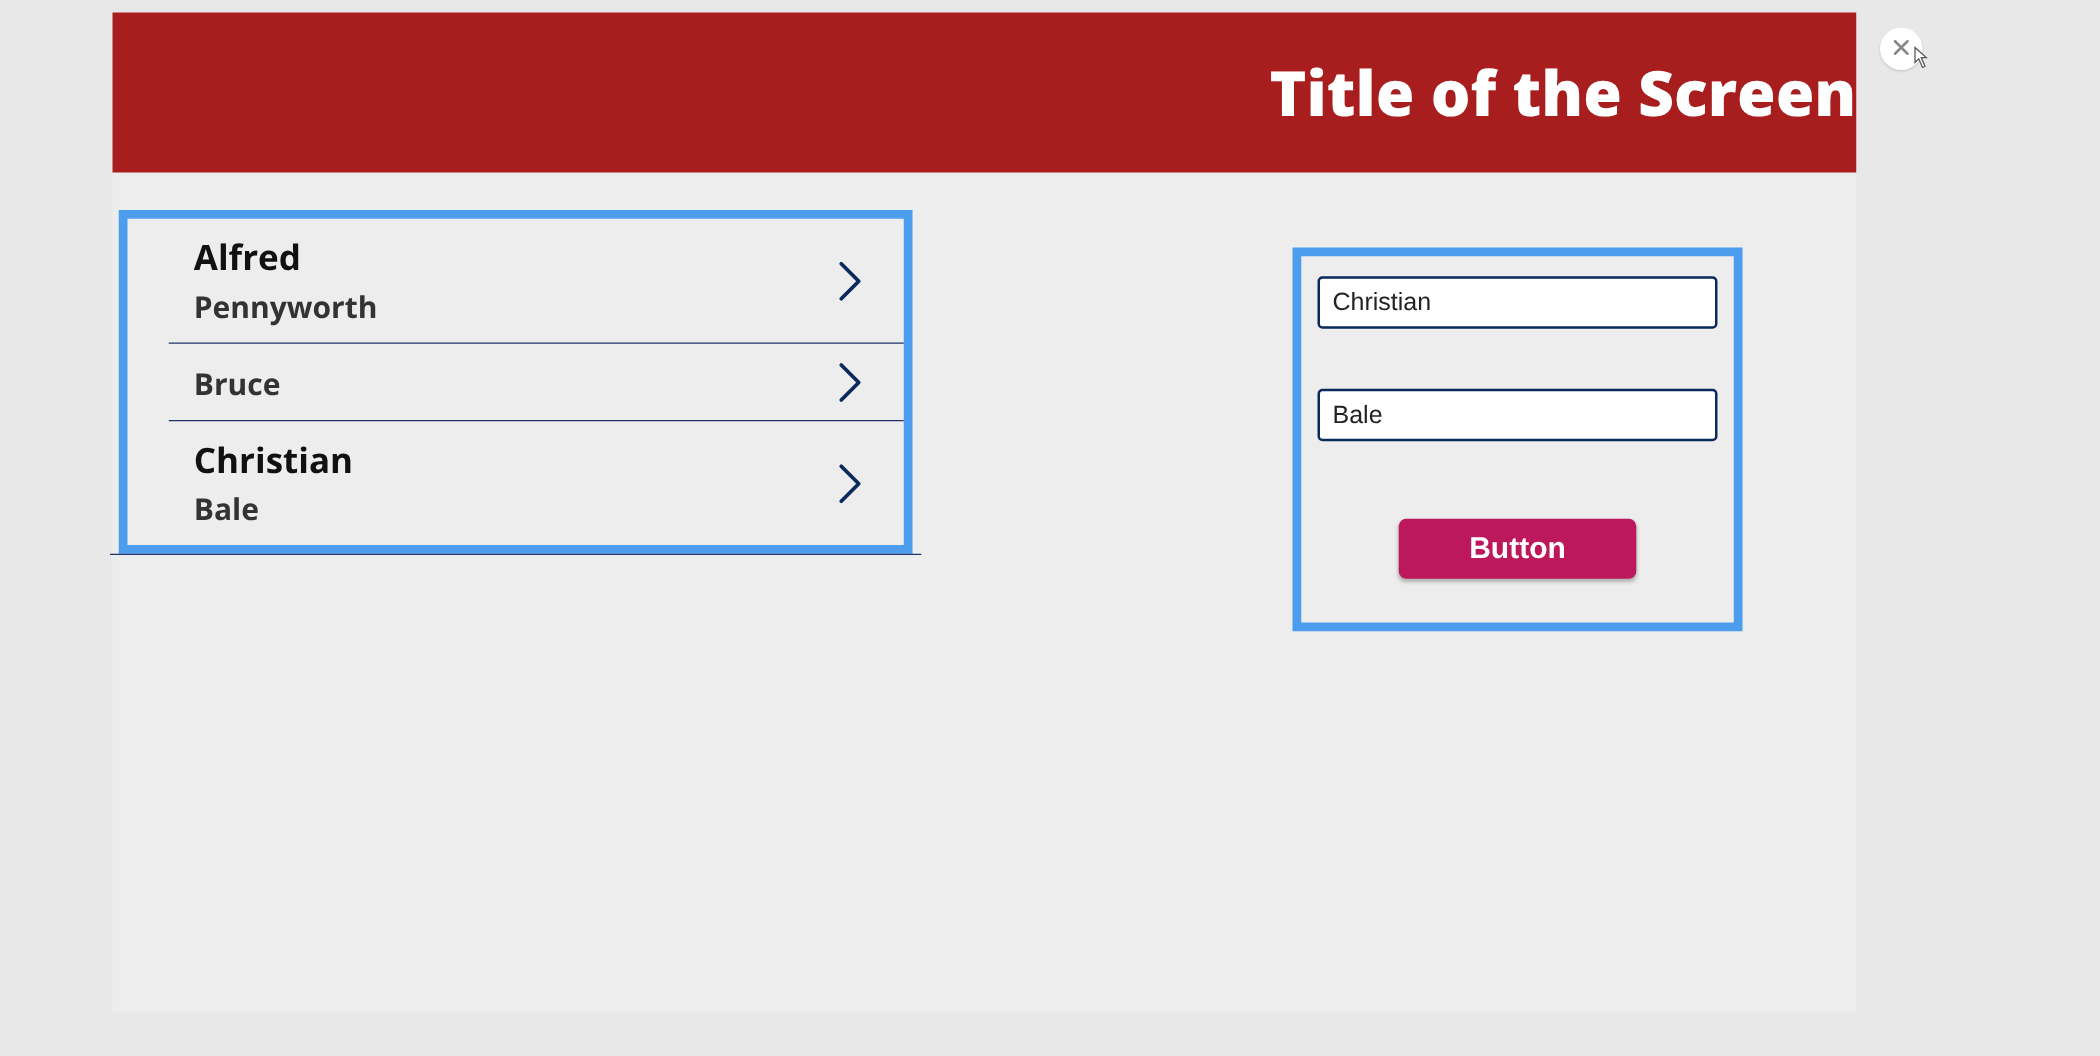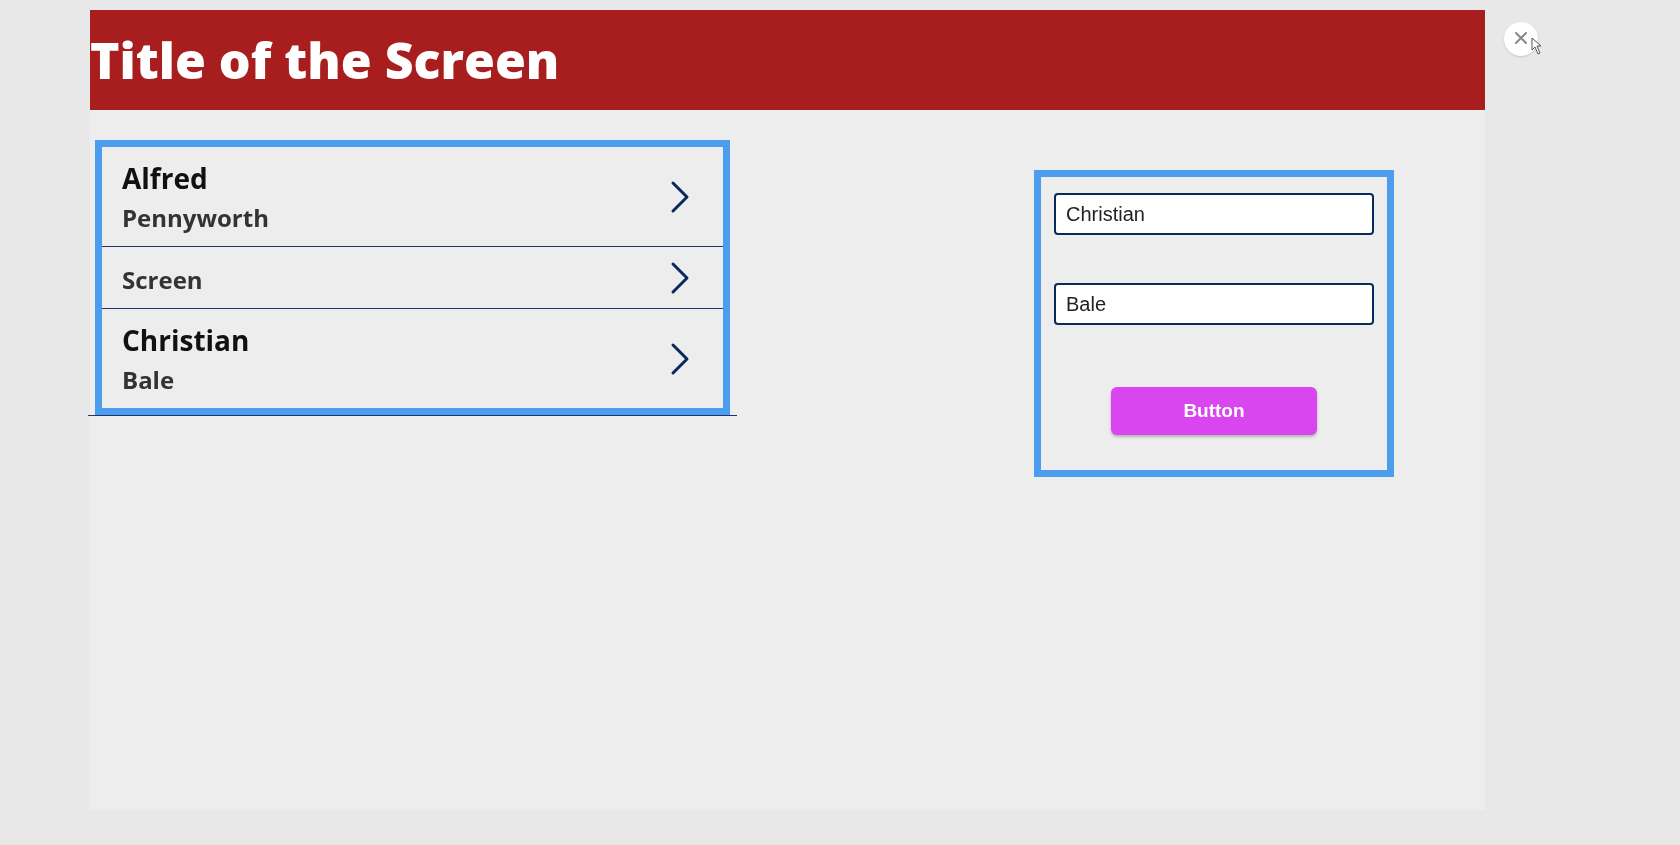--- a/index.html
+++ b/index.html
@@ -14,25 +14,25 @@
     .page {
       position: absolute;
       left: 90px;
       top: 10px;
       width: 1395px;
       background: #ededed;
       height: 800px;
     }
     .header-bar {
       width: 100%;
-      height: 100px;
+      height: 128px;
       background: #a81d1d;
       display: flex;
       align-items: center;
-      justify-content: flex-start;
+      justify-content: flex-end;
     }
     .header-title {
       color: #fff;
       font-weight: 800;
       font-size: 50px;
       letter-spacing: 0px;
     }
     .content {
       position: relative;
       width: 100%;
@@ -46,20 +46,21 @@
       border: 7px solid #4c9ded;
       background: #ededed;
     }
     .list-item {
       display: flex;
       align-items: center;
       justify-content: space-between;
       padding: 12px 20px;
       border-bottom: 1px solid #21336d;
       cursor: pointer;
+      margin-left: 33px;
     }
     .list-panel::after{
       content:"";
       position:absolute;
       bottom:-8px;
       left:-14px; right:-14px;
       border-bottom:1px solid #21336d;
     }
     .list-item:last-child { border-bottom: none; }
     .list-text { flex:1; }
@@ -95,25 +96,25 @@
       border: 2px solid #0a2a5c;
       border-radius: 4px;
       background: #fff;
       font-size: 20px;
       color: #222;
       padding: 0 10px;
       margin-bottom: 48px;
       outline: none;
     }
     .form-button {
-      width: 206px;
+      width: 190px;
       height: 48px;
-      background: #d946ef;
+      background: #be185d;
       color: #fff;
-      font-size: 19px;
+      font-size: 24px;
       font-weight: 700;
       border: none;
       border-radius: 6px;
       box-shadow: 0 2px 3px rgba(0,0,0,.25);
       cursor: pointer;
       margin-top: 14px;
     }
     .close-btn {
       position: absolute;
       top: 22px;
@@ -150,21 +151,21 @@
           <div class="list-last">Pennyworth</div>
         </div>
         <span class="chev">
           <svg viewBox="0 0 24 36" width="24" height="36">
               <path d="M4 4 L18 18 L4 32" stroke="#0a2a5c" stroke-width="3" fill="none" stroke-linecap="round" stroke-linejoin="round"></path>
             </svg>
         </span>
       </div>
       <div class="list-item">
         <div class="list-text">
-          <div class="list-last">Screen</div>
+          <div class="list-last">Bruce</div>
         </div>
         <span class="chev">
           <svg viewBox="0 0 24 36" width="24" height="36">
               <path d="M4 4 L18 18 L4 32" stroke="#0a2a5c" stroke-width="3" fill="none" stroke-linecap="round" stroke-linejoin="round"></path>
             </svg>
         </span>
       </div>
       <div class="list-item">
         <div class="list-text">
           <div class="list-first">Christian</div>

